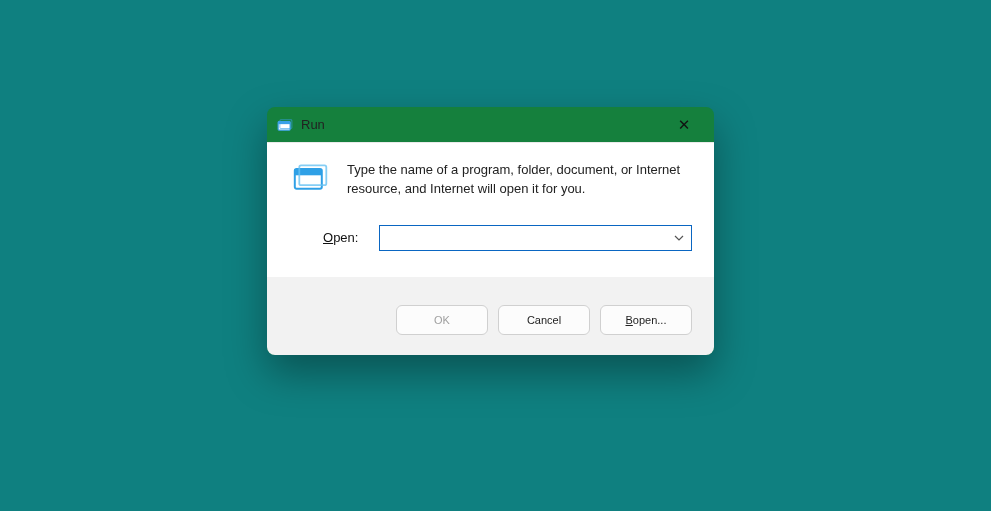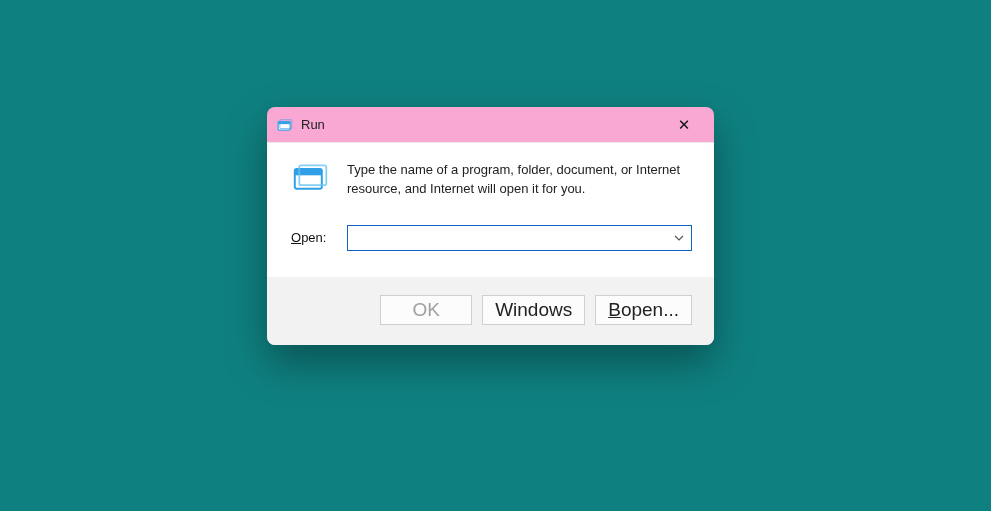--- a/index.html
+++ b/index.html
@@ -10,21 +10,21 @@
       font-family: "Segoe UI", Arial, sans-serif;
       font-size: 13px;
       position: relative;
       overflow: hidden;
     }
     .dialog {
       position: absolute;
       left: 267px;
       top: 107px;
       width: 447px;
-      background: #f9a8d4;
+      background: #15803d;
       border-radius: 8px;
       box-shadow: 0 18px 40px rgba(0,0,0,0.35);
       overflow: hidden;
     }
     .titlebar {
       display: flex;
       align-items: center;
       height: 36px;
       padding: 0 8px 0 10px;
       border-bottom: 1px solid #eaeaea;
@@ -65,20 +65,21 @@
     .desc-text {
       color: #222;
       line-height: 1.45;
       font-size: 13px;
     }
     .open-row {
       display: flex;
       align-items: center;
       gap: 12px;
       padding-left: 2px;
+      margin-left: 32px;
     }
     .open-label {
       width: 44px;
       color: #111;
       font-size: 13px;
     }
     .open-label .ul { text-decoration: underline; }
     .combo {
       flex: 1;
       display: flex;
@@ -109,26 +110,27 @@
       padding: 18px 22px 20px 22px;
       display: flex;
       justify-content: flex-end;
       gap: 10px;
     }
     .btn {
       min-width: 92px;
       height: 30px;
       background: #fcfcfc;
       border: 1px solid #d0d0d0;
-      border-radius: 0;
+      border-radius: 6px;
       font-family: inherit;
-      font-size: 19px;
+      font-size: 11px;
       color: #222;
       display: flex; align-items: center; justify-content: center;
       padding: 0 12px;
+      margin-top: 10px;
     }
     .btn.disabled { color: #a0a0a0; }
     .btn .ul { text-decoration: underline; }
   </style>
 </head>
 <body>
 
 <div class="dialog">
 
   <div class="titlebar">
@@ -166,20 +168,20 @@
           <svg width="10" height="6" viewBox="0 0 10 6">
               <path d="M1 1 L5 5 L9 1" fill="none" stroke="#555" stroke-width="1.2"></path>
             </svg>
         </div>
       </div>
     </div>
   </div>
 
   <div class="footer">
     <button class="btn disabled">OK</button>
-    <button class="btn">Windows</button>
+    <button class="btn">Cancel</button>
     <button class="btn">
         <span class="ul">B</span>
         <span>open...</span>
       </button>
   </div>
 
 </div>
 
 </body></html>

